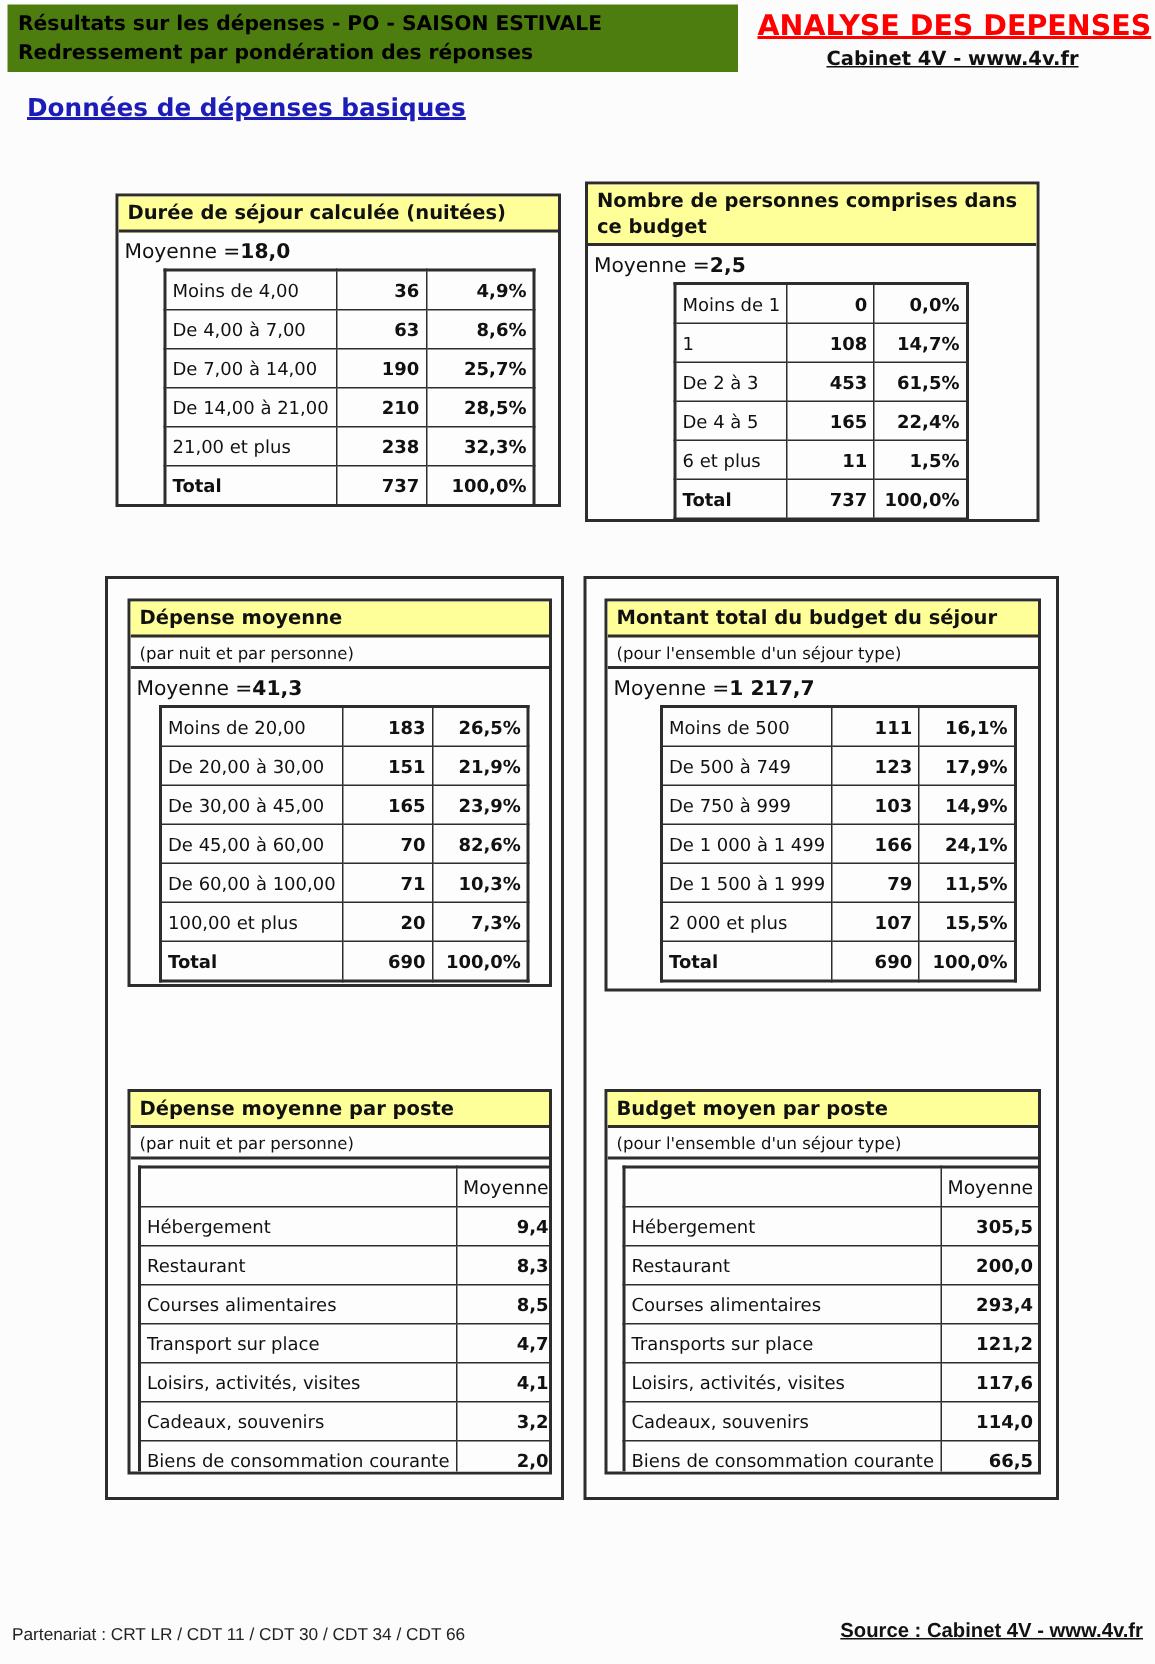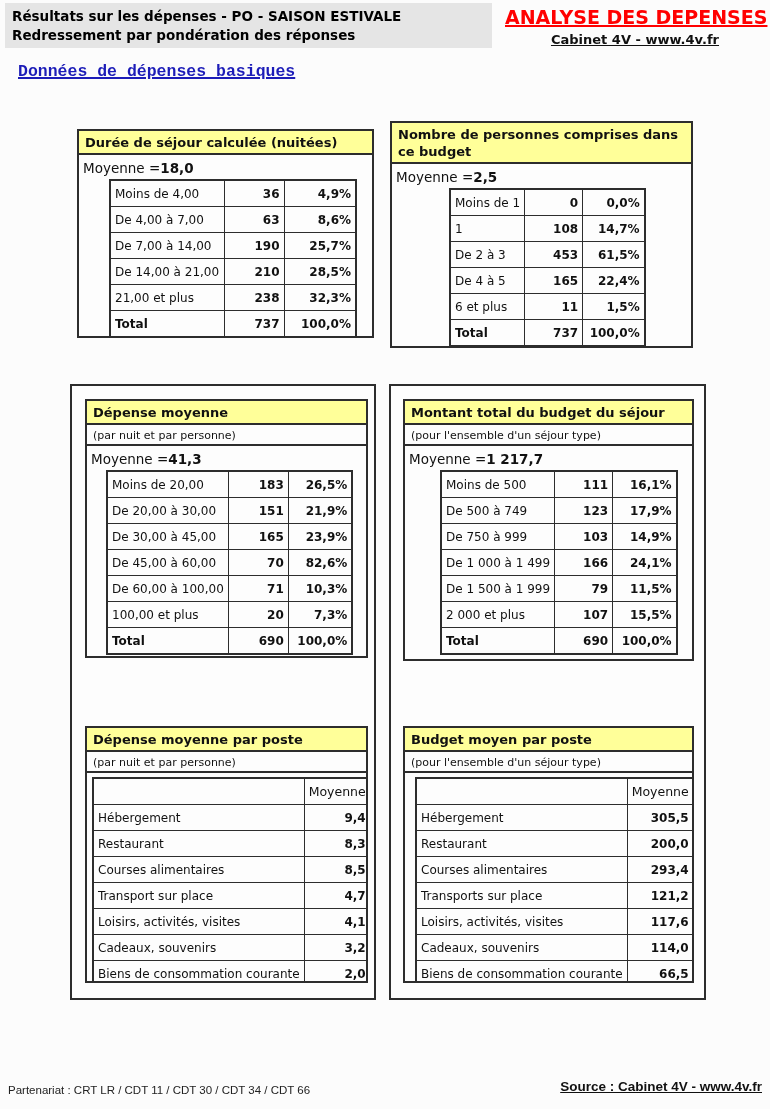--- a/index.html
+++ b/index.html
@@ -1,29 +1,29 @@
 <!DOCTYPE html>
 <html><head>
 <meta charset="utf-8">
 <style>
   html,body{margin:0;padding:0;}
   .page{position:relative;width:770px;height:1109px;background:#fcfcfc;
         font-family:"DejaVu Sans",sans-serif;color:#111;overflow:hidden;}
 
   
   .hdr-yellow{position:absolute;left:5px;top:3px;width:487px;height:45px;
-              background:#e5e5e5;box-sizing:border-box;padding:4px 6px 0 7px;}
+              background:#4d7c0f;box-sizing:border-box;padding:4px 6px 0 7px;}
   .hdr-line{font-weight:bold;font-size:13.5px;line-height:19px;color:#000;}
   .brand-title{position:absolute;left:505px;top:6px;width:260px;text-align:center;
                color:#FF0000;font-weight:bold;font-size:19px;
                text-decoration:underline;text-decoration-thickness:2px;white-space:nowrap;}
   .brand-sub{position:absolute;left:505px;top:32px;width:260px;text-align:center;
              font-weight:bold;font-size:13px;text-decoration:underline;}
   .section-heading{position:absolute;left:18px;top:62px;font-size:16.5px;font-weight:bold;
-                   color:#1C1CB8;text-decoration:underline;text-decoration-thickness:2px;font-family:Liberation Mono, monospace;}
+                   color:#1C1CB8;text-decoration:underline;text-decoration-thickness:2px;}
 
   
   .card{position:absolute;border:2px solid #2d2d2d;background:#fdfdfd;
         box-sizing:border-box;overflow:hidden;}
   .tall{position:absolute;border:2px solid #2d2d2d;background:#fdfdfd;box-sizing:border-box;}
   .card-title{background:#FFFF99;border-bottom:2px solid #2d2d2d;font-weight:bold;
               font-size:13px;line-height:17px;padding:3px 6px 2px;}
   .card-sub{font-size:11px;padding:4px 6px 2px;border-bottom:2px solid #2d2d2d;}
   .moyenne{font-size:13.5px;padding:5px 4px 3px;}
 

